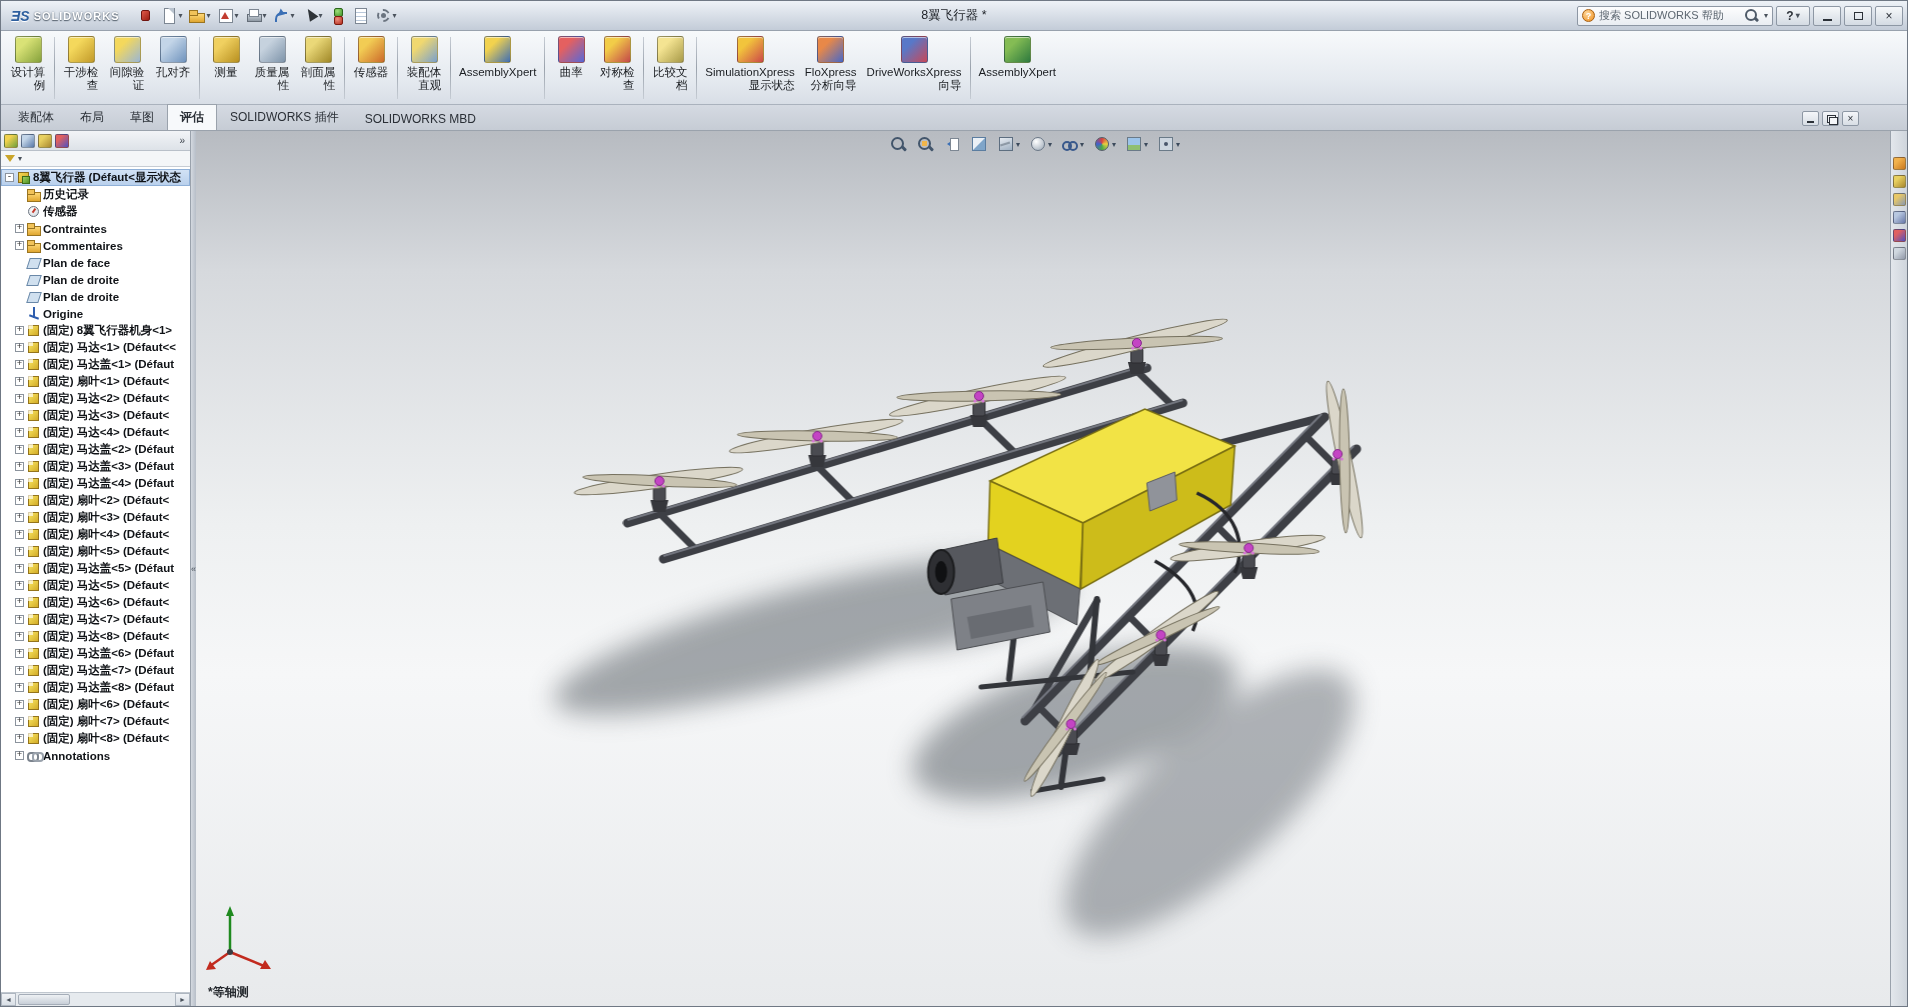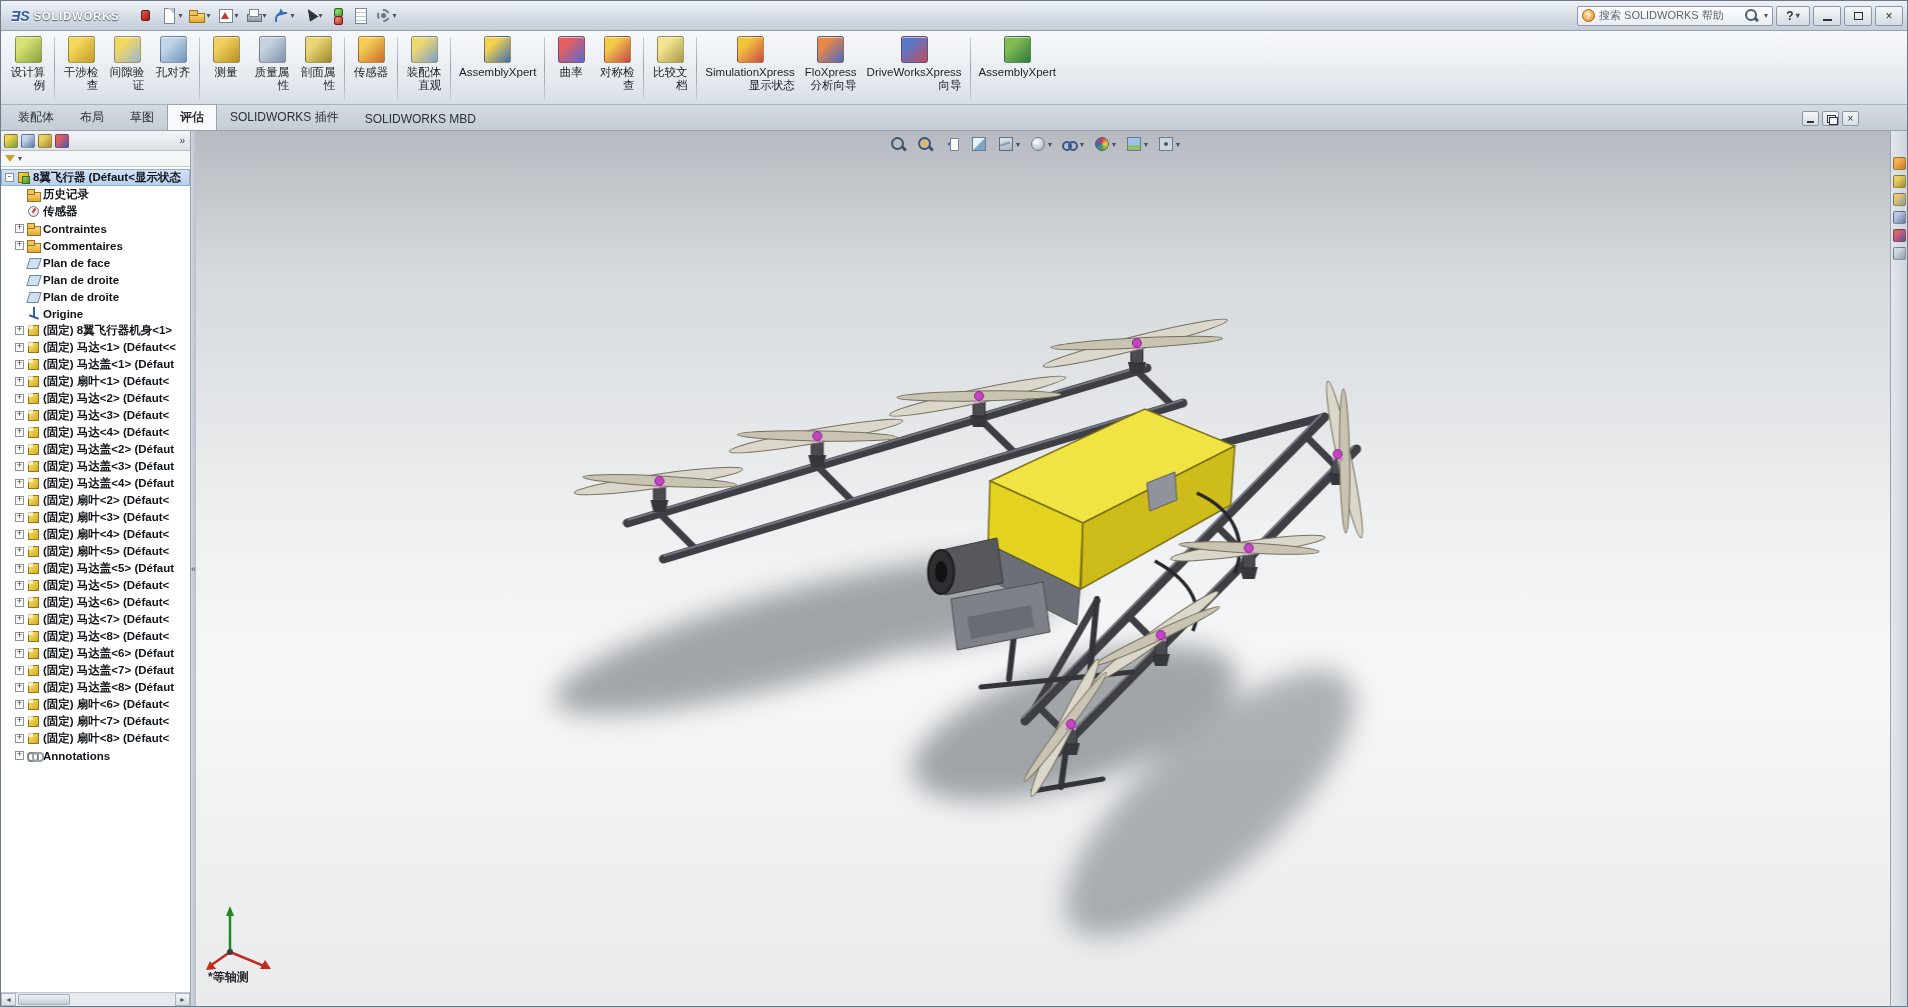--- a/index.html
+++ b/index.html
@@ -122,21 +122,21 @@
   .h-cube::after{content:'';position:absolute;left:3px;top:8px;width:10px;height:1.5px;background:rgba(40,55,70,.35);transform:rotate(-18deg);}
   .h-style::before{content:'';position:absolute;inset:2px;background:radial-gradient(circle at 35% 30%,#ffffff,#9aa7b5);border-radius:50%;border:1px solid #6b7887;}
   .h-glasses::before{content:'';position:absolute;left:1px;top:6px;width:6px;height:6px;border:2px solid #39598c;border-radius:50%;}
   .h-glasses::after{content:'';position:absolute;right:1px;top:6px;width:6px;height:6px;border:2px solid #39598c;border-radius:50%;}
   .h-ball::before{content:'';position:absolute;inset:2px;border-radius:50%;background:conic-gradient(#d84040,#e8d040,#48a848,#4060d0,#d84040);border:1px solid #555e68;}
   .h-scene::before{content:'';position:absolute;inset:2px;background:linear-gradient(#9cc4ea 55%,#8fbf72 45%);border:1px solid #6a7a88;}
   .h-settings::before{content:'';position:absolute;inset:2px;background:#cdd6e0;border:1px solid #6a7a88;}
   .h-settings::after{content:'';position:absolute;left:7px;top:7px;width:4px;height:4px;background:#49566b;border-radius:50%;}
 
   .triad{position:absolute;left:10px;bottom:26px;width:80px;height:80px;}
-  .viewlabel{position:absolute;left:12px;bottom:20px;font-size:12px;font-weight:bold;color:#24282d;}
+  .viewlabel{position:absolute;left:12px;bottom:5px;font-size:12px;font-weight:bold;color:#24282d;}
 
   
   .taskstrip{width:17px;flex:none;background:linear-gradient(90deg,#e3e7ec,#cfd5dc);border-left:1px solid #9aa2ac;display:flex;flex-direction:column;align-items:center;gap:5px;padding-top:26px;}
   .tpicn{width:13px;height:13px;border-radius:2px;border:1px solid rgba(40,45,55,.4);flex:none;}
 </style>
 </head>
 <body>
 
 <div class="app">
 
@@ -180,20 +180,21 @@
   </div>
         <div class="qbtn">
     <span class="icn icn-fileprops"></span>
 
   </div>
         <div class="qbtn">
     <span class="icn icn-gear"></span>
     <span class="qcaret">▾</span>
   </div>
       </div>
+    <div class="doc-title">8翼飞行器 *</div>
     <div class="tb-right">
       <div class="searchbox">
         <span class="help-ball">?</span>
         <span class="search-ph">搜索 SOLIDWORKS 帮助</span>
         <span class="icn icn-magnifier"></span>
         <span class="caret">▾</span>
       </div>
       <div class="winbtn help">
         <span>?</span>
         <span class="caret">▾</span>

